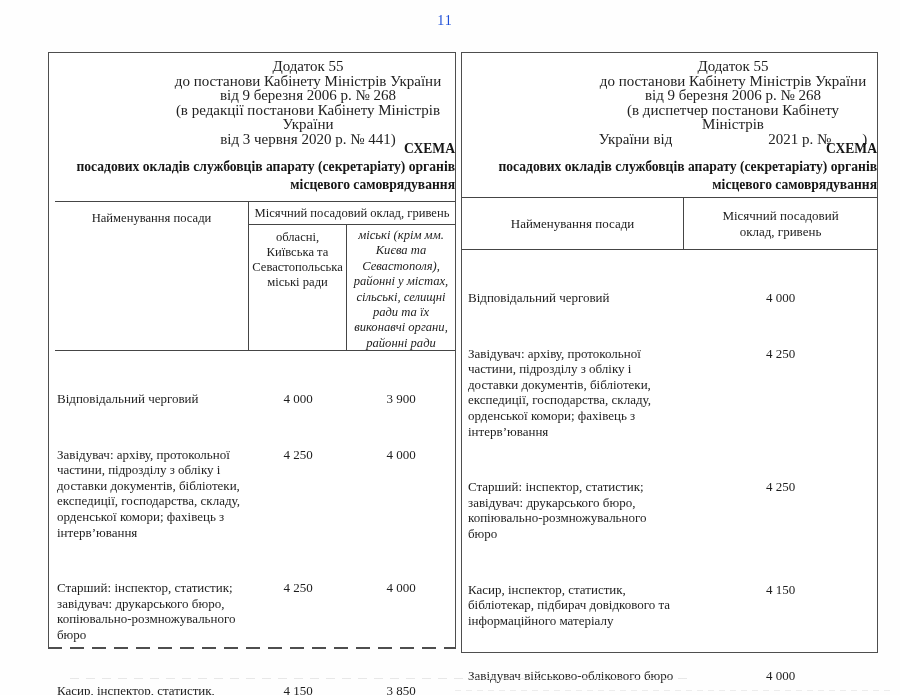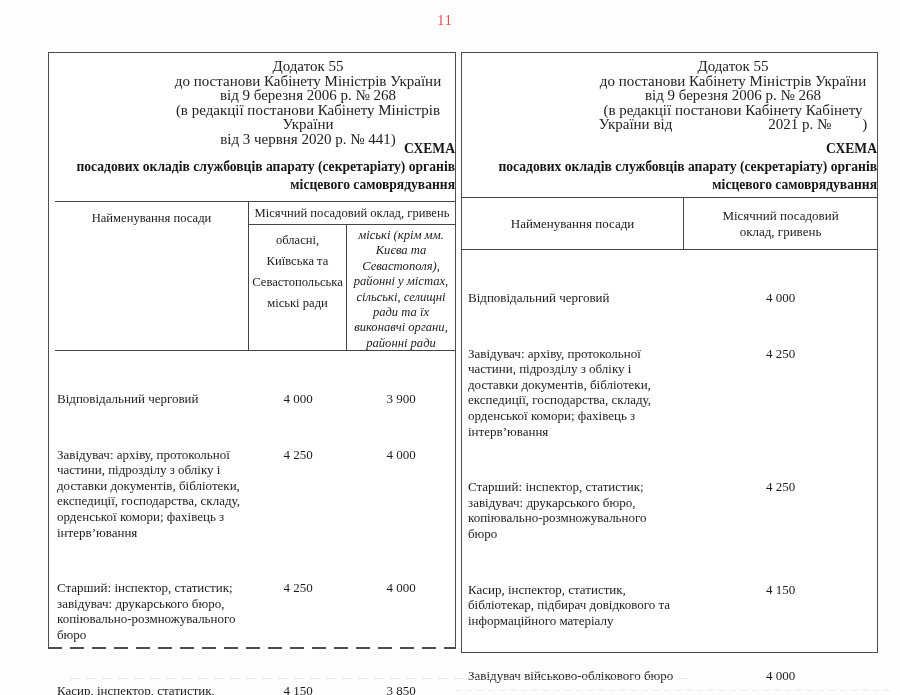--- a/index.html
+++ b/index.html
@@ -1,20 +1,20 @@
 <!DOCTYPE html>
 <html><head>
 <meta charset="utf-8">
 <style>
   html,body{margin:0;padding:0;width:900px;height:695px;overflow:hidden;
     background:#ffffff;color:#1f1f1f;
     font-family:"Liberation Serif","DejaVu Serif",serif;}
   .page{position:relative;width:900px;height:695px;background:#fefefe;}
   .page-number{position:absolute;top:13px;left:0;width:890px;text-align:center;
-    font-size:14px;letter-spacing:1px;color:#ef4444;}
+    font-size:14px;letter-spacing:1px;color:#1d4ed8;}
 
   
   .panel{position:absolute;border:1.5px solid #4e4e4e;box-sizing:border-box;background:#fff;}
   .panel-left{left:48px;top:52px;width:408px;height:597px;border-bottom:none;}
   .panel-right{left:461px;top:52px;width:417px;height:601px;}
   .dashed-bottom{position:absolute;left:-1px;right:-1px;bottom:0;height:2px;
     background:repeating-linear-gradient(90deg,#4e4e4e 0 14px,transparent 14px 22px);}
 
   
   .appendix{position:absolute;top:6px;text-align:center;font-size:15px;line-height:14.6px;color:#222;}
@@ -33,21 +33,21 @@
   .tbl-right{left:0;top:144px;width:100%;}
   .thead{display:flex;border-top:1.6px solid #454545;border-bottom:1.6px solid #454545;box-sizing:border-box;}
   .hcell{box-sizing:border-box;text-align:center;}
 
   
   .tbl-left .thead{height:150px;}
   .hL-job{width:194px;border-right:1.5px solid #454545;padding-top:9px;}
   .hL-right{flex:1;display:flex;flex-direction:column;}
   .hL-salary{border-bottom:1.5px solid #454545;height:23px;line-height:22px;white-space:nowrap;box-sizing:border-box;}
   .hL-sub{flex:1;display:flex;}
-  .hL-sub1{width:98px;border-right:1.5px solid #454545;padding:5px 3px 0;line-height:21px;overflow-wrap:anywhere;box-sizing:border-box;}
+  .hL-sub1{width:98px;border-right:1.5px solid #454545;padding:5px 3px 0;line-height:15px;overflow-wrap:anywhere;box-sizing:border-box;}
   .hL-sub2{flex:1;padding:3px 2px 0;line-height:15.4px;box-sizing:border-box;font-style:italic;}
 
   
   .tbl-right .thead{height:53px;}
   .hR-job{width:222px;border-right:1.5px solid #454545;display:flex;align-items:center;justify-content:center;font-size:13px;}
   .hR-salary{flex:1;display:flex;align-items:center;justify-content:center;padding:0 28px;line-height:16px;font-size:13px;}
 
   
   .tbody{font-size:13px;line-height:15.6px;color:#1d1d1d;}
   .tbl-left .tbody{margin-top:6px;}
@@ -126,21 +126,21 @@
     </div>
 
     <div class="dashed-bottom"></div>
   </div>
 
   <div class="panel panel-right">
     <div class="appendix">
       <div>Додаток 55</div>
       <div>до постанови Кабінету Міністрів України</div>
       <div>від 9 березня 2006 р. № 268</div>
-      <div>(в редакції постанови Кабінету Кабінету</div>
+      <div>(в диспетчер постанови Кабінету Міністрів</div>
       <div>
         <span>України від</span><span class="blank-gap-wide"></span><span>2021 р. №</span><span class="blank-gap-small"></span><span>)</span>
       </div>
     </div>
 
     <div class="scheme-title">
       <div>СХЕМА</div>
       <div>посадових окладів службовців апарату (секретаріату) органів</div>
       <div>місцевого самоврядування</div>
     </div>

